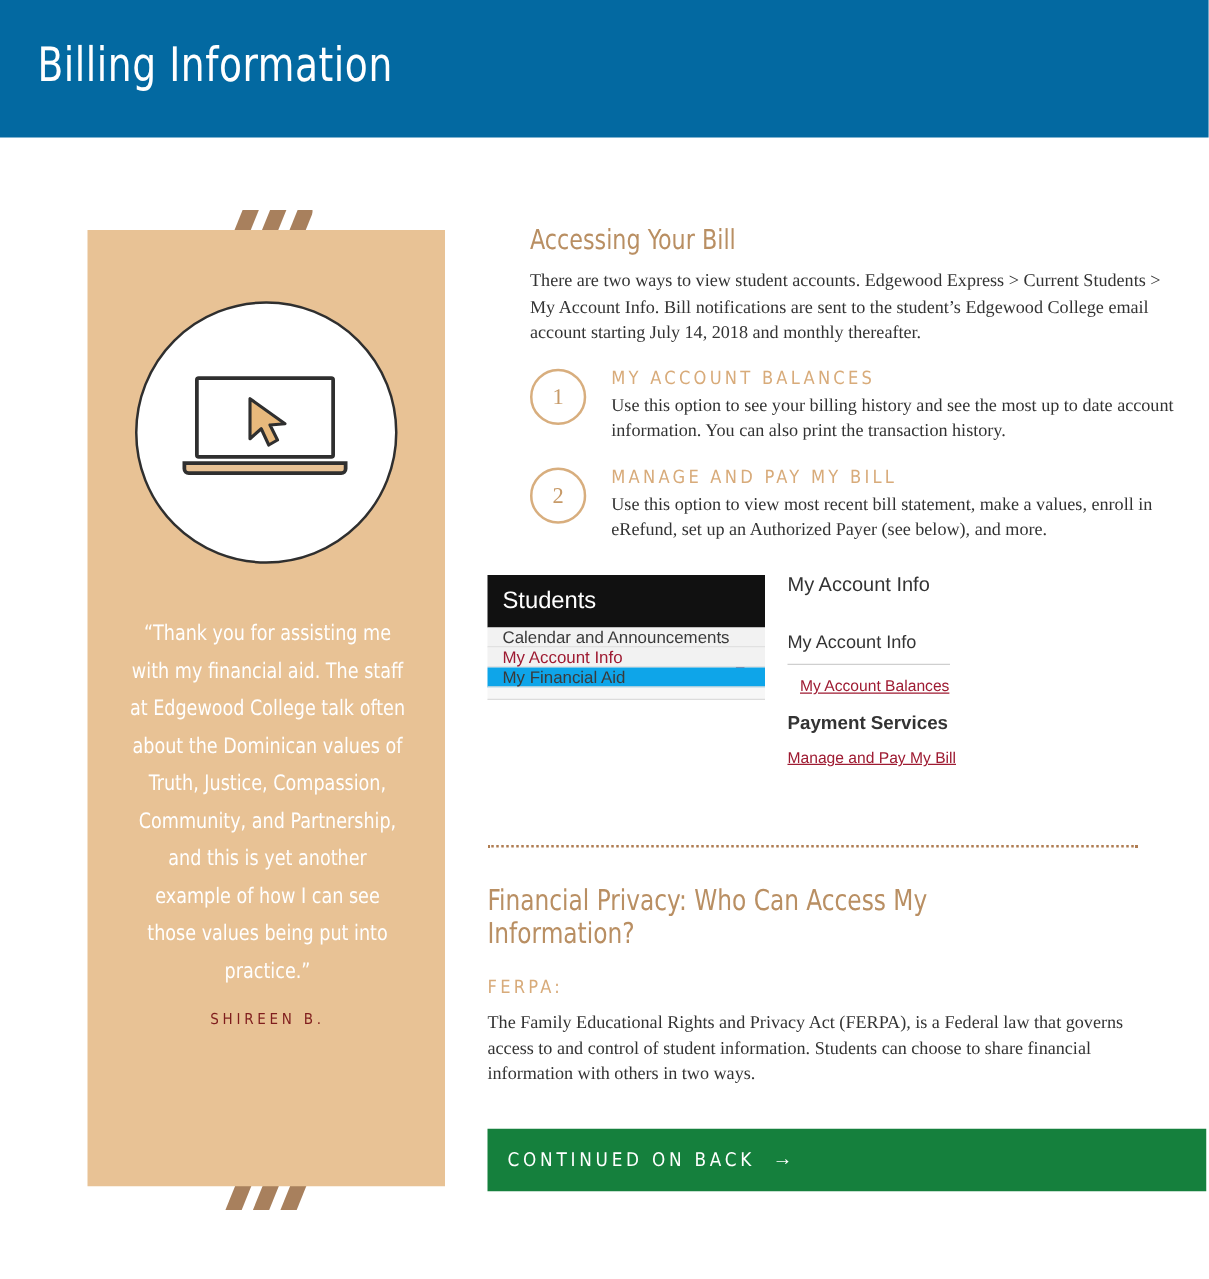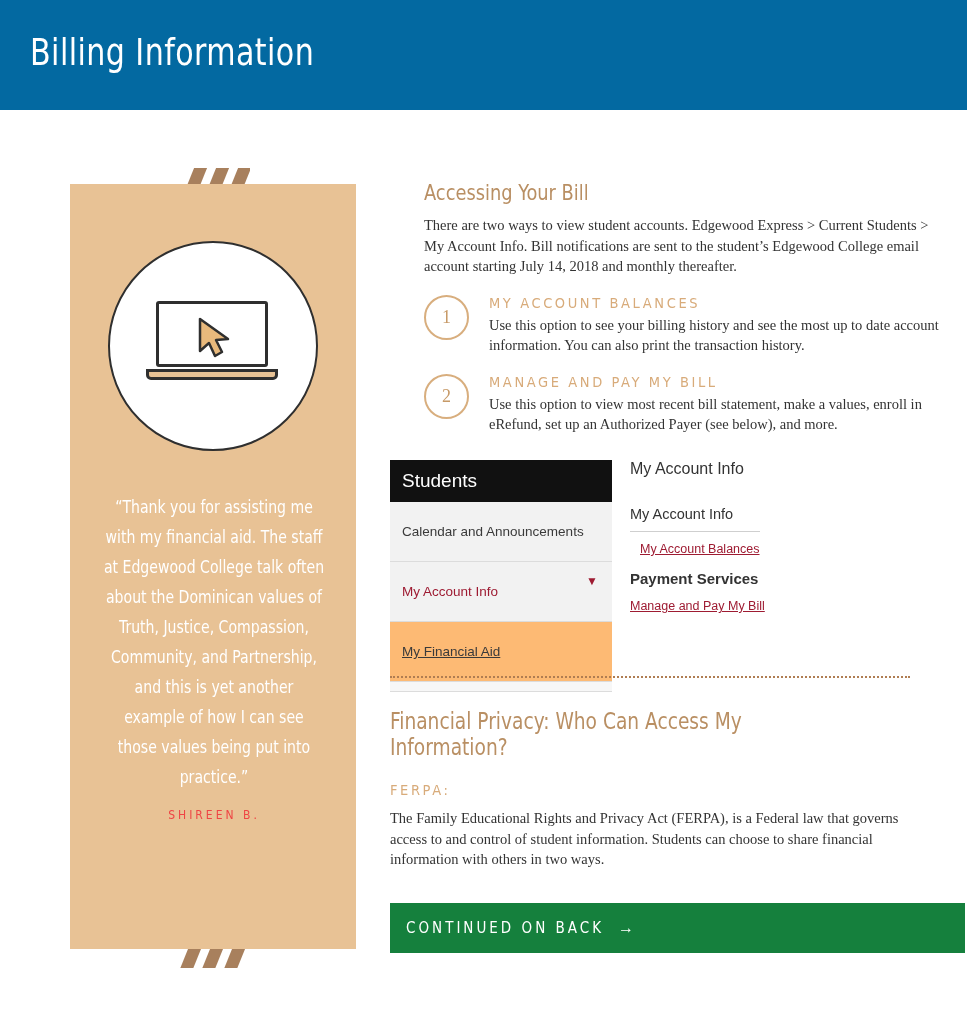--- a/index.html
+++ b/index.html
@@ -123,21 +123,21 @@
   }
   .quote-attr {
     position: absolute;
     left: 94px;
     top: 808px;
     width: 240px;
     text-align: center;
     font-family: "DejaVu Sans Condensed", "Liberation Sans", sans-serif;
     font-size: 12px;
     letter-spacing: 3px;
-    color: #ef4444;
+    color: #7f1d1d;
   }
 
   
   .right-col {
     position: absolute;
     left: 390px;
     top: 180px;
     width: 520px;
     margin-left: 34px;
   }
@@ -210,25 +210,25 @@
     font-family: "Liberation Sans", sans-serif;
     font-size: 19px;
     padding: 10px 12px;
   }
   .menu-item {
     background: #f2f2f2;
     border-bottom: 1px solid #dcdcdc;
     font-family: "Liberation Sans", sans-serif;
     font-size: 13.5px;
     color: #3a3a3a;
-    padding: 22px 12px;
+    padding: 0 12px;
     position: relative;
   }
   .menu-item.active { color: #9e1b32; }
-  .menu-item.plain { background: #fdba74; text-decoration: underline; }
+  .menu-item.plain { background: #0ea5e9; }
   .menu-item.faded { background: #f7f7f7; height: 10px; padding: 0; }
   .chev {
     position: absolute;
     right: 14px; top: 12px;
     color: #9e1b32;
     font-size: 12px;
   }
   .shot-right {
     position: absolute;
     left: 240px; top: 0;

